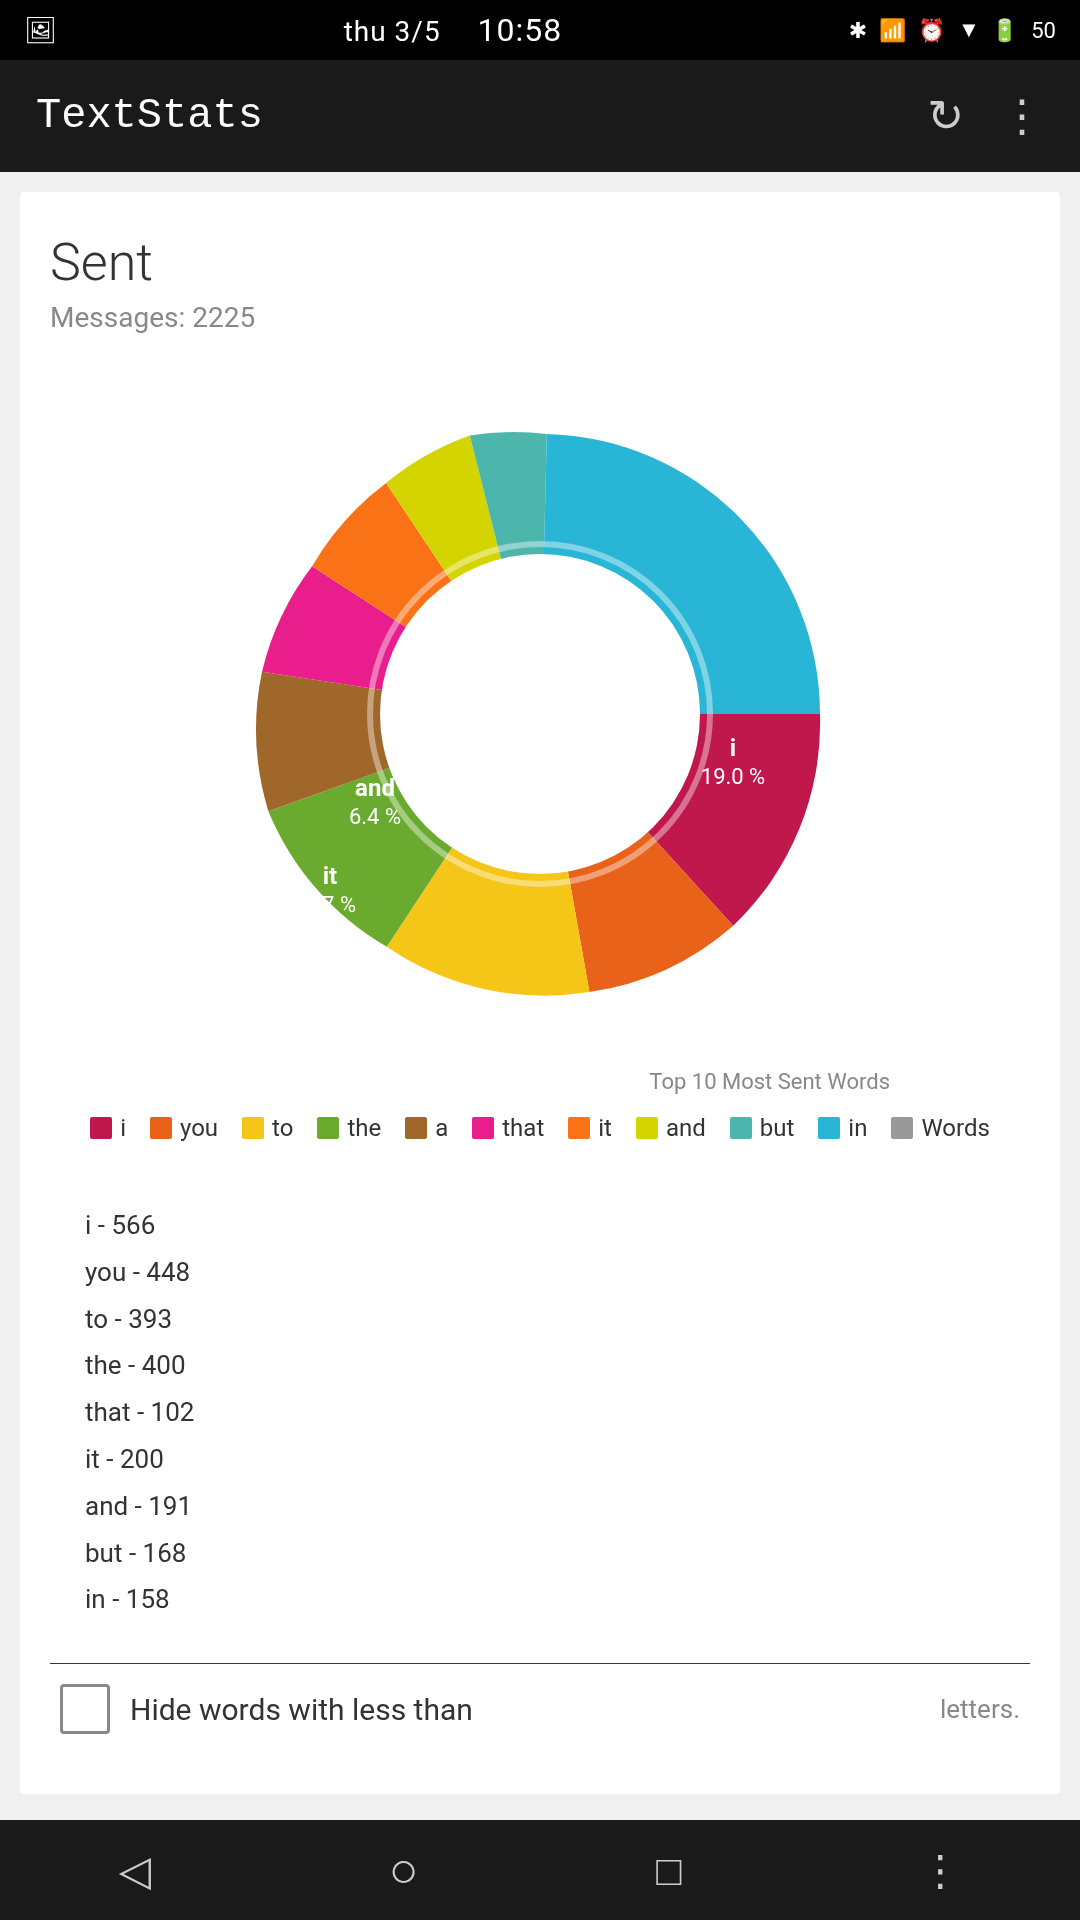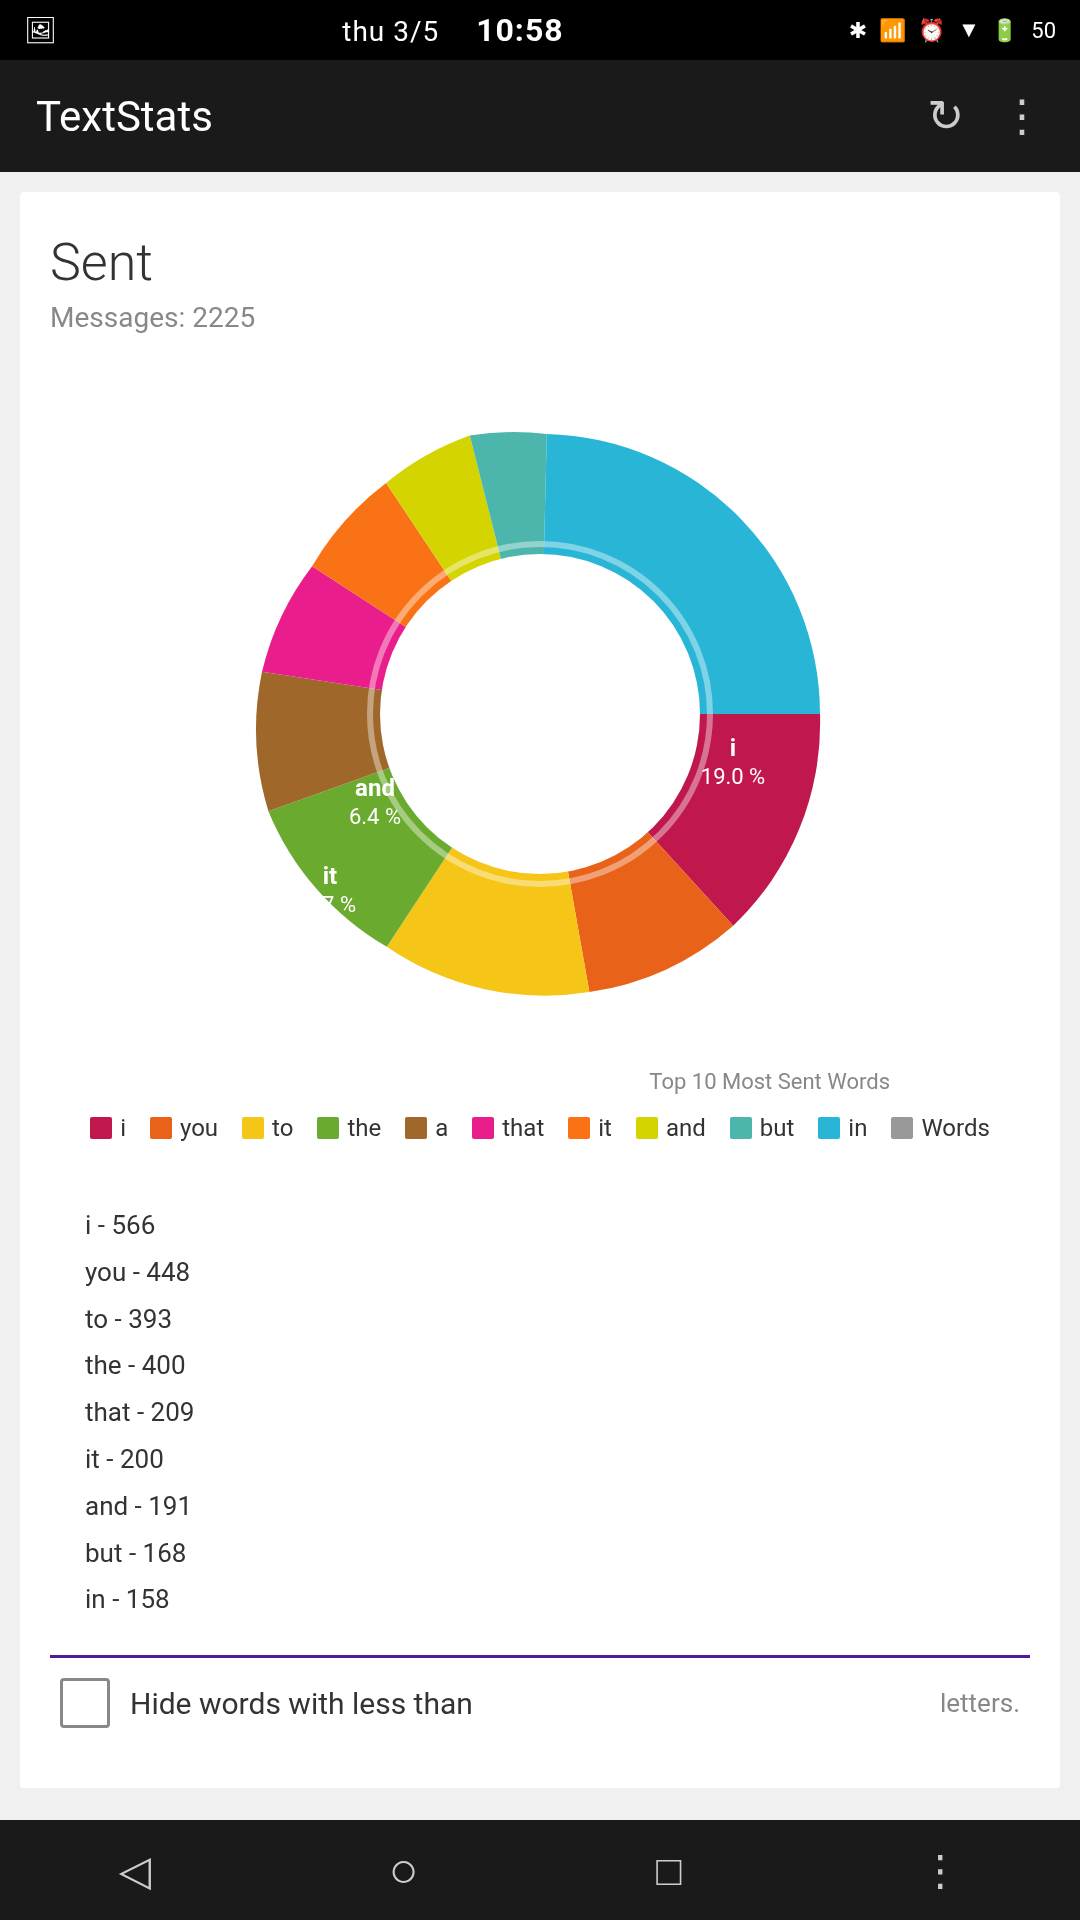--- a/index.html
+++ b/index.html
@@ -28,21 +28,21 @@
     
     .app-bar {
       width: 1080px;
       height: 112px;
       background: #1a1a1a;
       display: flex;
       align-items: center;
       justify-content: space-between;
       padding: 0 36px;
     }
-    .app-title { color: #fff; font-size: 42px; font-weight: 400; }
+    .app-title { color: #fff; font-size: 42px; font-weight: 400; font-family: Liberation Mono, monospace; }
     .app-bar-actions { display: flex; align-items: center; gap: 36px; }
     .app-bar-icon { color: #ccc; font-size: 44px; cursor: pointer; }
 
     
     .main-content {
       background: #fff;
       margin: 20px;
       border-radius: 4px;
       padding: 40px 30px 40px 30px;
     }
@@ -104,23 +104,23 @@
 
     
     .word-list { padding: 10px 10px 20px 10px; }
     .word-list-item { font-size: 26px; color: #333; line-height: 1.8; margin-left: 25px; }
 
     
     .hide-words-row {
       display: flex;
       align-items: center;
       gap: 20px;
-      margin-top: 12px;
+      margin-top: 20px;
       padding: 20px 10px;
-      border-top: 3px solid #4c1d95;
+      border-top: 1px solid #4c1d95;
     }
     .checkbox {
       width: 50px;
       height: 50px;
       border: 3px solid #888;
       border-radius: 4px;
       background: #fff;
       flex-shrink: 0;
     }
     .hide-words-text { font-size: 30px; color: #333; flex: 1; }
@@ -140,21 +140,21 @@
     .nav-icon { color: #ccc; font-size: 42px; }
   </style>
 </head>
 <body>
 
 <div class="status-bar">
   <div class="status-bar-left">
     <span style="color:#fff;font-size:26px;">🖼</span>
   </div>
   <div class="status-bar-center">
-    <span>thu 3/5</span>&nbsp;&nbsp;<span style="font-size:32px;font-weight:bold;margin-left:21px;">10:58</span>
+    <span>thu 3/5</span>&nbsp;&nbsp;<span style="font-size:32px;font-weight:normal;margin-left:21px;">10:58</span>
   </div>
   <div class="status-bar-right">
     <span>✱</span>
     <span>📶</span>
     <span>⏰</span>
     <span>▼</span>
     <span>🔋</span>
     <span>50</span>
   </div>
 </div>
@@ -282,21 +282,21 @@
     </div>
 
   <div class="stats-row">
   </div>
 
   <div class="word-list" id="word-list-container">
       <div class="word-list-item">i - 566</div>
       <div class="word-list-item">you - 448</div>
       <div class="word-list-item">to - 393</div>
       <div class="word-list-item">the - 400</div>
-      <div class="word-list-item">that - 209</div>
+      <div class="word-list-item">that - 102</div>
       <div class="word-list-item">it - 200</div>
       <div class="word-list-item">and - 191</div>
       <div class="word-list-item">but - 168</div>
       <div class="word-list-item">in - 158</div>
     </div>
 
   <div class="hide-words-row">
     <div class="checkbox"></div>
     <span class="hide-words-text">Hide words with less than</span>
     <span class="hide-words-suffix">letters.</span>

